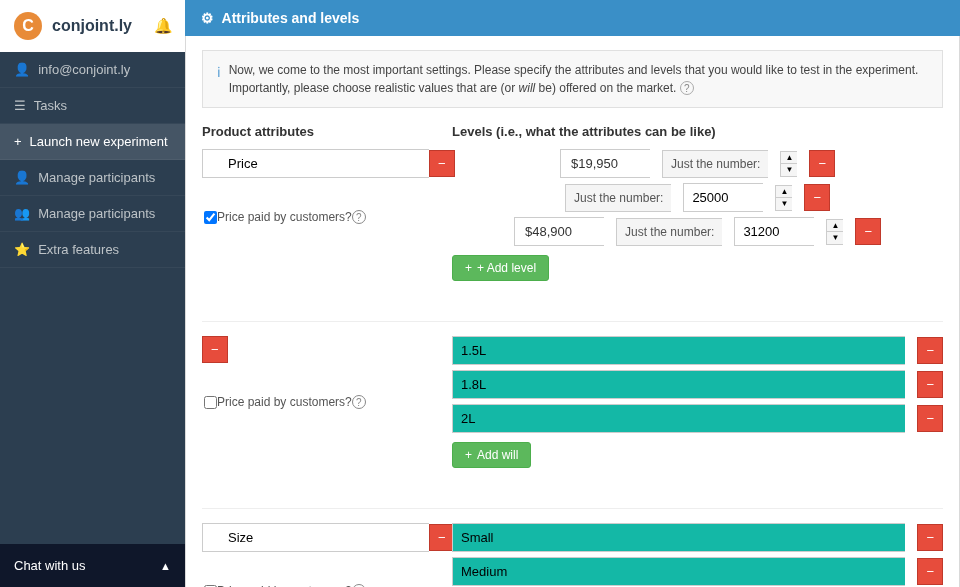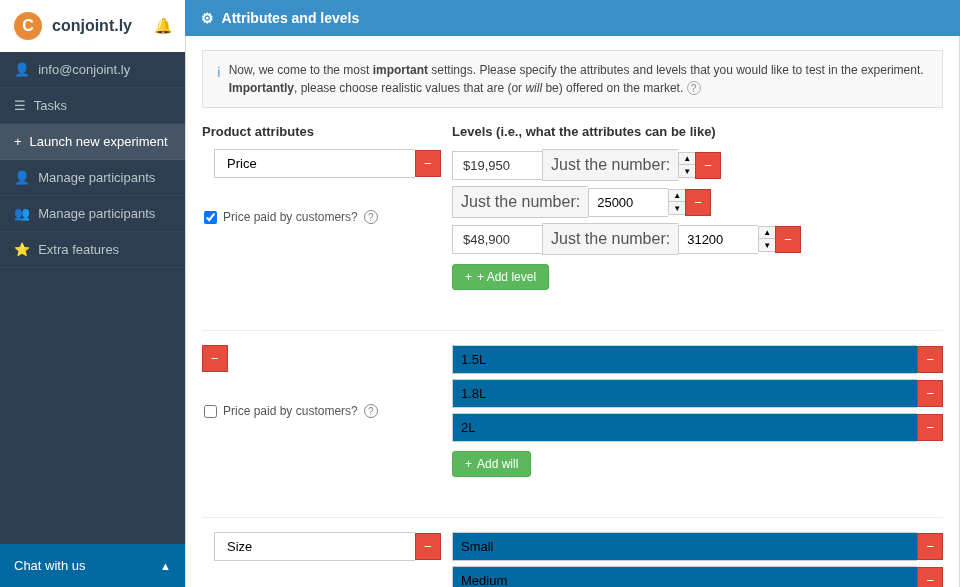--- a/index.html
+++ b/index.html
@@ -44,21 +44,21 @@
       padding: 10px 14px;
       color: #bdc3c7;
       cursor: pointer;
       font-size: 13px;
       border-bottom: 1px solid rgba(255,255,255,0.05);
     }
     .sidebar-item.active { background: rgba(255,255,255,0.12); color: #fff; }
     .sidebar-icon { font-size: 13px; }
     .sidebar-spacer { flex: 1; }
     #chat-bar {
-      background: #0369a1;
+      background: #0f172a;
       color: #fff;
       padding: 14px 14px;
       display: flex;
       align-items: center;
       justify-content: space-between;
       cursor: pointer;
       font-size: 13px;
     }
     #chat-chevron { font-size: 11px; }
 
@@ -129,39 +129,37 @@
     .attr-input-row {
       display: flex;
       align-items: center;
       gap: 0;
       margin-bottom: 6px;
     }
     .attr-input {
       flex: 1;
       border: 1px solid #ccc;
       border-right: none;
-      padding: 6px 12px;
+      padding: 6px 25px;
       font-size: 13px;
       outline: none;
       background: #fff;
-      margin-left: 12px;
     }
     .btn-remove-attr {
       background: #e74c3c;
       border: 1px solid #c0392b;
       color: #fff;
       padding: 6px 8px;
       cursor: pointer;
       font-size: 13px;
       line-height: 1;
     }
     .price-paid-row {
       display: flex;
       align-items: center;
-      gap: 6px;
       font-size: 12px;
       color: #555;
       margin-left: 2px;
       margin-top: 32px;
     }
     .price-paid-row input[type=checkbox] { margin: 0; }
     .help-circle {
       display: inline-block;
       width: 14px;
       height: 14px;
@@ -175,36 +173,37 @@
     }
 
     
     .levels-block {
       margin-bottom: 20px;
     }
     .level-row {
       display: flex;
       align-items: center;
       margin-bottom: 5px;
-      gap: 0;
+      gap: 12px;
+      justify-content: center;
     }
     .level-label {
       background: #fff;
       border: 1px solid #ccc;
       padding: 6px 10px;
       font-size: 13px;
       min-width: 90px;
       color: #333;
       border-right: none;
     }
     .level-type {
       background: #f5f5f5;
       border: 1px solid #ccc;
       padding: 6px 8px;
-      font-size: 16px;
+      font-size: 12px;
       color: #555;
       border-right: none;
     }
     .level-num-input {
       border: 1px solid #ccc;
       padding: 6px 8px;
       font-size: 13px;
       width: 80px;
       outline: none;
       border-right: none;
@@ -229,21 +228,21 @@
       padding: 0;
     }
     .level-spinner-btn:last-child { border-bottom: none; }
 
     .level-plain-input {
       flex: 1;
       border: 1px solid #ccc;
       padding: 6px 8px;
       font-size: 13px;
       outline: none;
-      background: #0369a1;
+      background: #14b8a6;
       border-right: none;
     }
     .btn-remove-level {
       background: #e74c3c;
       border: 1px solid #c0392b;
       color: #fff;
       padding: 6px 8px;
       cursor: pointer;
       font-size: 13px;
       line-height: 1;
@@ -261,21 +260,21 @@
       gap: 5px;
       border-radius: 3px;
     }
 
     .divider-row {
       border-top: 1px solid #eee;
       margin: 8px 0 14px 0;
     }
 
     em { font-style: italic; }
-    strong { font-weight: bold; }
+    strong { font-weight: normal; }
   </style>
 </head>
 <body>
 
 <nav id="sidebar">
   <div id="sidebar-header">
 
     <svg id="sidebar-logo" viewBox="0 0 32 32" xmlns="http://www.w3.org/2000/svg">
       <circle cx="16" cy="16" r="14" fill="#e67e22" opacity="0.9"></circle>
       <text x="16" y="21" text-anchor="middle" font-size="16" fill="#fff" font-weight="bold">C</text>

